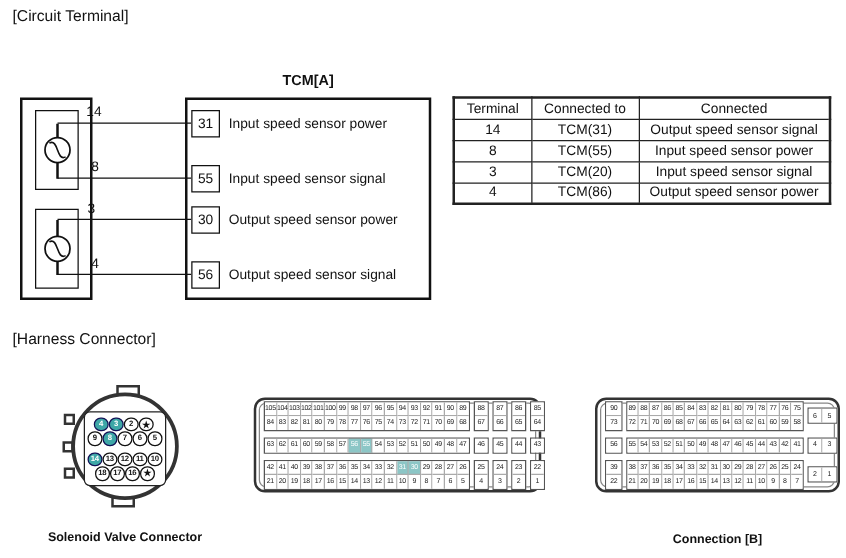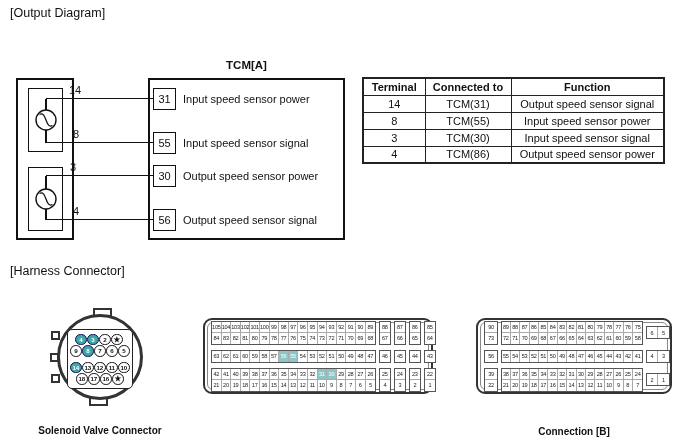--- a/index.html
+++ b/index.html
@@ -19,21 +19,21 @@
   .wire{position:absolute;left:46px;width:107px;height:1.4px;background:#111;}
   .stub{position:absolute;left:45.3px;width:1.4px;background:#111;}
   .wlabel{position:absolute;font-size:11px;}
   .pinbox{position:absolute;left:153px;width:23px;height:22px;border:1.4px solid #111;background:#fff;
           box-sizing:border-box;display:flex;align-items:center;justify-content:center;font-size:11px;}
   .pfn{position:absolute;left:183px;height:22px;line-height:22px;font-size:11px;white-space:nowrap;}
   
   .conn-table{position:absolute;left:362px;top:77px;border-collapse:collapse;border:2px solid #222;}
   .conn-table th,.conn-table td{border:1px solid #222;font-size:11px;height:17px;text-align:center;
           padding:0 4px;box-sizing:border-box;}
-  .conn-table th{font-weight:bold;}
+  .conn-table th{font-weight:normal;}
   .cw0{width:62px;} .cw1{width:86px;} .cw2{width:153px;}
   
   .sv-circle{position:absolute;left:57px;top:314px;width:86px;height:86px;border:3px solid #333;
              border-radius:50%;background:#fff;box-sizing:border-box;z-index:2;}
   .sv-tab{position:absolute;border:2px solid #333;background:#fff;box-sizing:border-box;z-index:1;}
   .sv-field{position:absolute;left:67px;top:329px;width:66px;height:60px;border:1.5px solid #222;
             border-radius:5px;box-sizing:border-box;z-index:3;display:flex;flex-direction:column;
             justify-content:center;align-items:flex-start;padding-left:2px;background:#fff;}
   .sv-row{display:flex;}
   .sv-row.gap-above{margin-top:5px;}
@@ -65,21 +65,21 @@
   .side-box.hrow .cell:last-child{border-right:none;}
   .conn-b .main-box .cell{width:9.4px;}
   .conn-b .side-box .cell{width:12px;}
   .conn-b .side-box.hrow .cell{width:11px;}
 </style>
 </head>
 <body>
 
 <div class="page">
 
-  <div class="sec-title" style="left:10px;top:6px">[Output Diagram]</div>
+  <div class="sec-title" style="left:10px;top:6px">[Circuit Terminal]</div>
   <div class="sec-title" style="left:10px;top:264px">[Harness Connector]</div>
 
   <div class="tcm-label">TCM[A]</div>
 
   <div class="box sensor-outer"></div>
   <div class="sensor-inner" style="top:88px">
     <svg width="24" height="24" viewBox="-12 -12 24 24">
       <circle r="10" fill="none" stroke="#111" stroke-width="1.4"></circle>
       <path d="M -6.5,-5.5 C 1,-9.5 -1,9.5 6.5,5.5" fill="none" stroke="#111" stroke-width="1.3"></path>
     </svg>
@@ -114,37 +114,37 @@
   <div class="pfn" style="top:88px">Input speed sensor power</div>
   <div class="pfn" style="top:132px">Input speed sensor signal</div>
   <div class="pfn" style="top:165px">Output speed sensor power</div>
   <div class="pfn" style="top:209px">Output speed sensor signal</div>
 
   <table class="conn-table">
     <thead>
       <tr>
         <th class="cw0">Terminal</th>
         <th class="cw1">Connected to</th>
-        <th class="cw2">Function</th>
+        <th class="cw2">Connected</th>
       </tr>
     </thead>
     <tbody>
       <tr>
         <td>14</td>
         <td>TCM(31)</td>
         <td>Output speed sensor signal</td>
       </tr>
       <tr>
         <td>8</td>
         <td>TCM(55)</td>
         <td>Input speed sensor power</td>
       </tr>
       <tr>
         <td>3</td>
-        <td>TCM(30)</td>
+        <td>TCM(20)</td>
         <td>Input speed sensor signal</td>
       </tr>
       <tr>
         <td>4</td>
         <td>TCM(86)</td>
         <td>Output speed sensor power</td>
       </tr>
     </tbody>
   </table>
 

